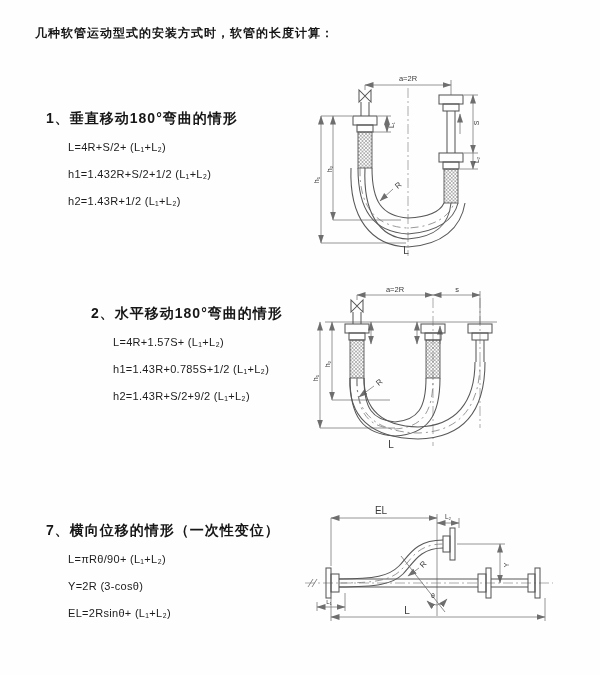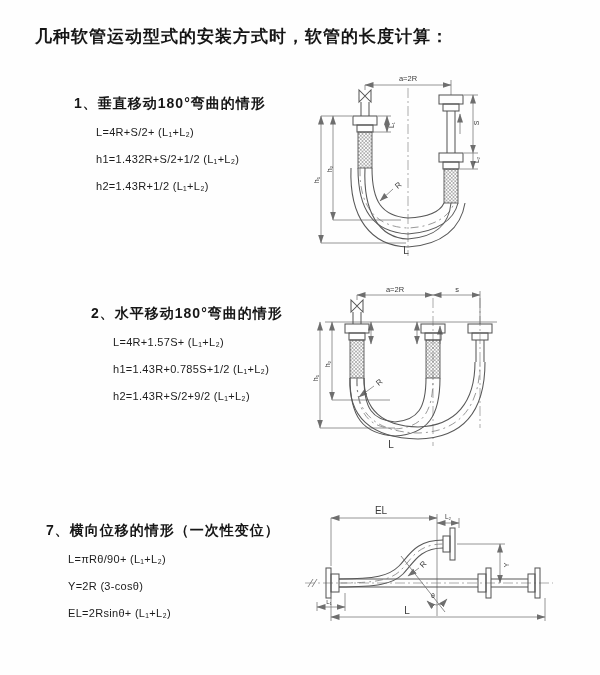--- a/index.html
+++ b/index.html
@@ -5,34 +5,34 @@
   html,body{margin:0;padding:0;}
   body{
     width:600px;height:675px;position:relative;overflow:hidden;
     background:#ffffff;
     font-family:"Liberation Sans","DejaVu Sans",sans-serif;
     color:#1f1f1f;
   }
   .page{position:absolute;inset:0;background:#fefefe;}
   .doc-title{
     position:absolute;left:35px;top:25px;
-    font-size:17px;font-weight:bold;letter-spacing:1px;color:#161616;
+    font-size:12px;font-weight:bold;letter-spacing:1px;color:#161616;
     white-space:pre;
   }
   .sec{position:absolute;left:46px;width:270px;}
   .sec-heading{
     font-size:14px;font-weight:bold;color:#161616;letter-spacing:1px;
     line-height:20px;white-space:pre;
   }
   .formulas{margin-top:6px;padding-left:22px;}
   .formula{
     font-size:11px;line-height:27px;color:#1c1c1c;letter-spacing:.3px;
     white-space:pre;
   }
-  #sec1{top:93px;margin-left:28px;}
+  #sec1{top:108px;}
   #sec2{top:303px;margin-left:45px;}
   #sec3{top:520px;}
   .diagram{position:absolute;}
   #d1{left:303px;top:64px;}
   #d2{left:300px;top:278px;}
   #d3{left:295px;top:498px;}
   svg .obj{stroke:#585858;stroke-width:1.05;fill:none;}
   svg .thin{stroke:#6e6e6e;stroke-width:.8;fill:none;}
   svg .dim{stroke:#7b7b7b;stroke-width:.8;fill:none;}
   svg .cl{stroke:#8a8a8a;stroke-width:.7;fill:none;stroke-dasharray:10 3 2 3;}

